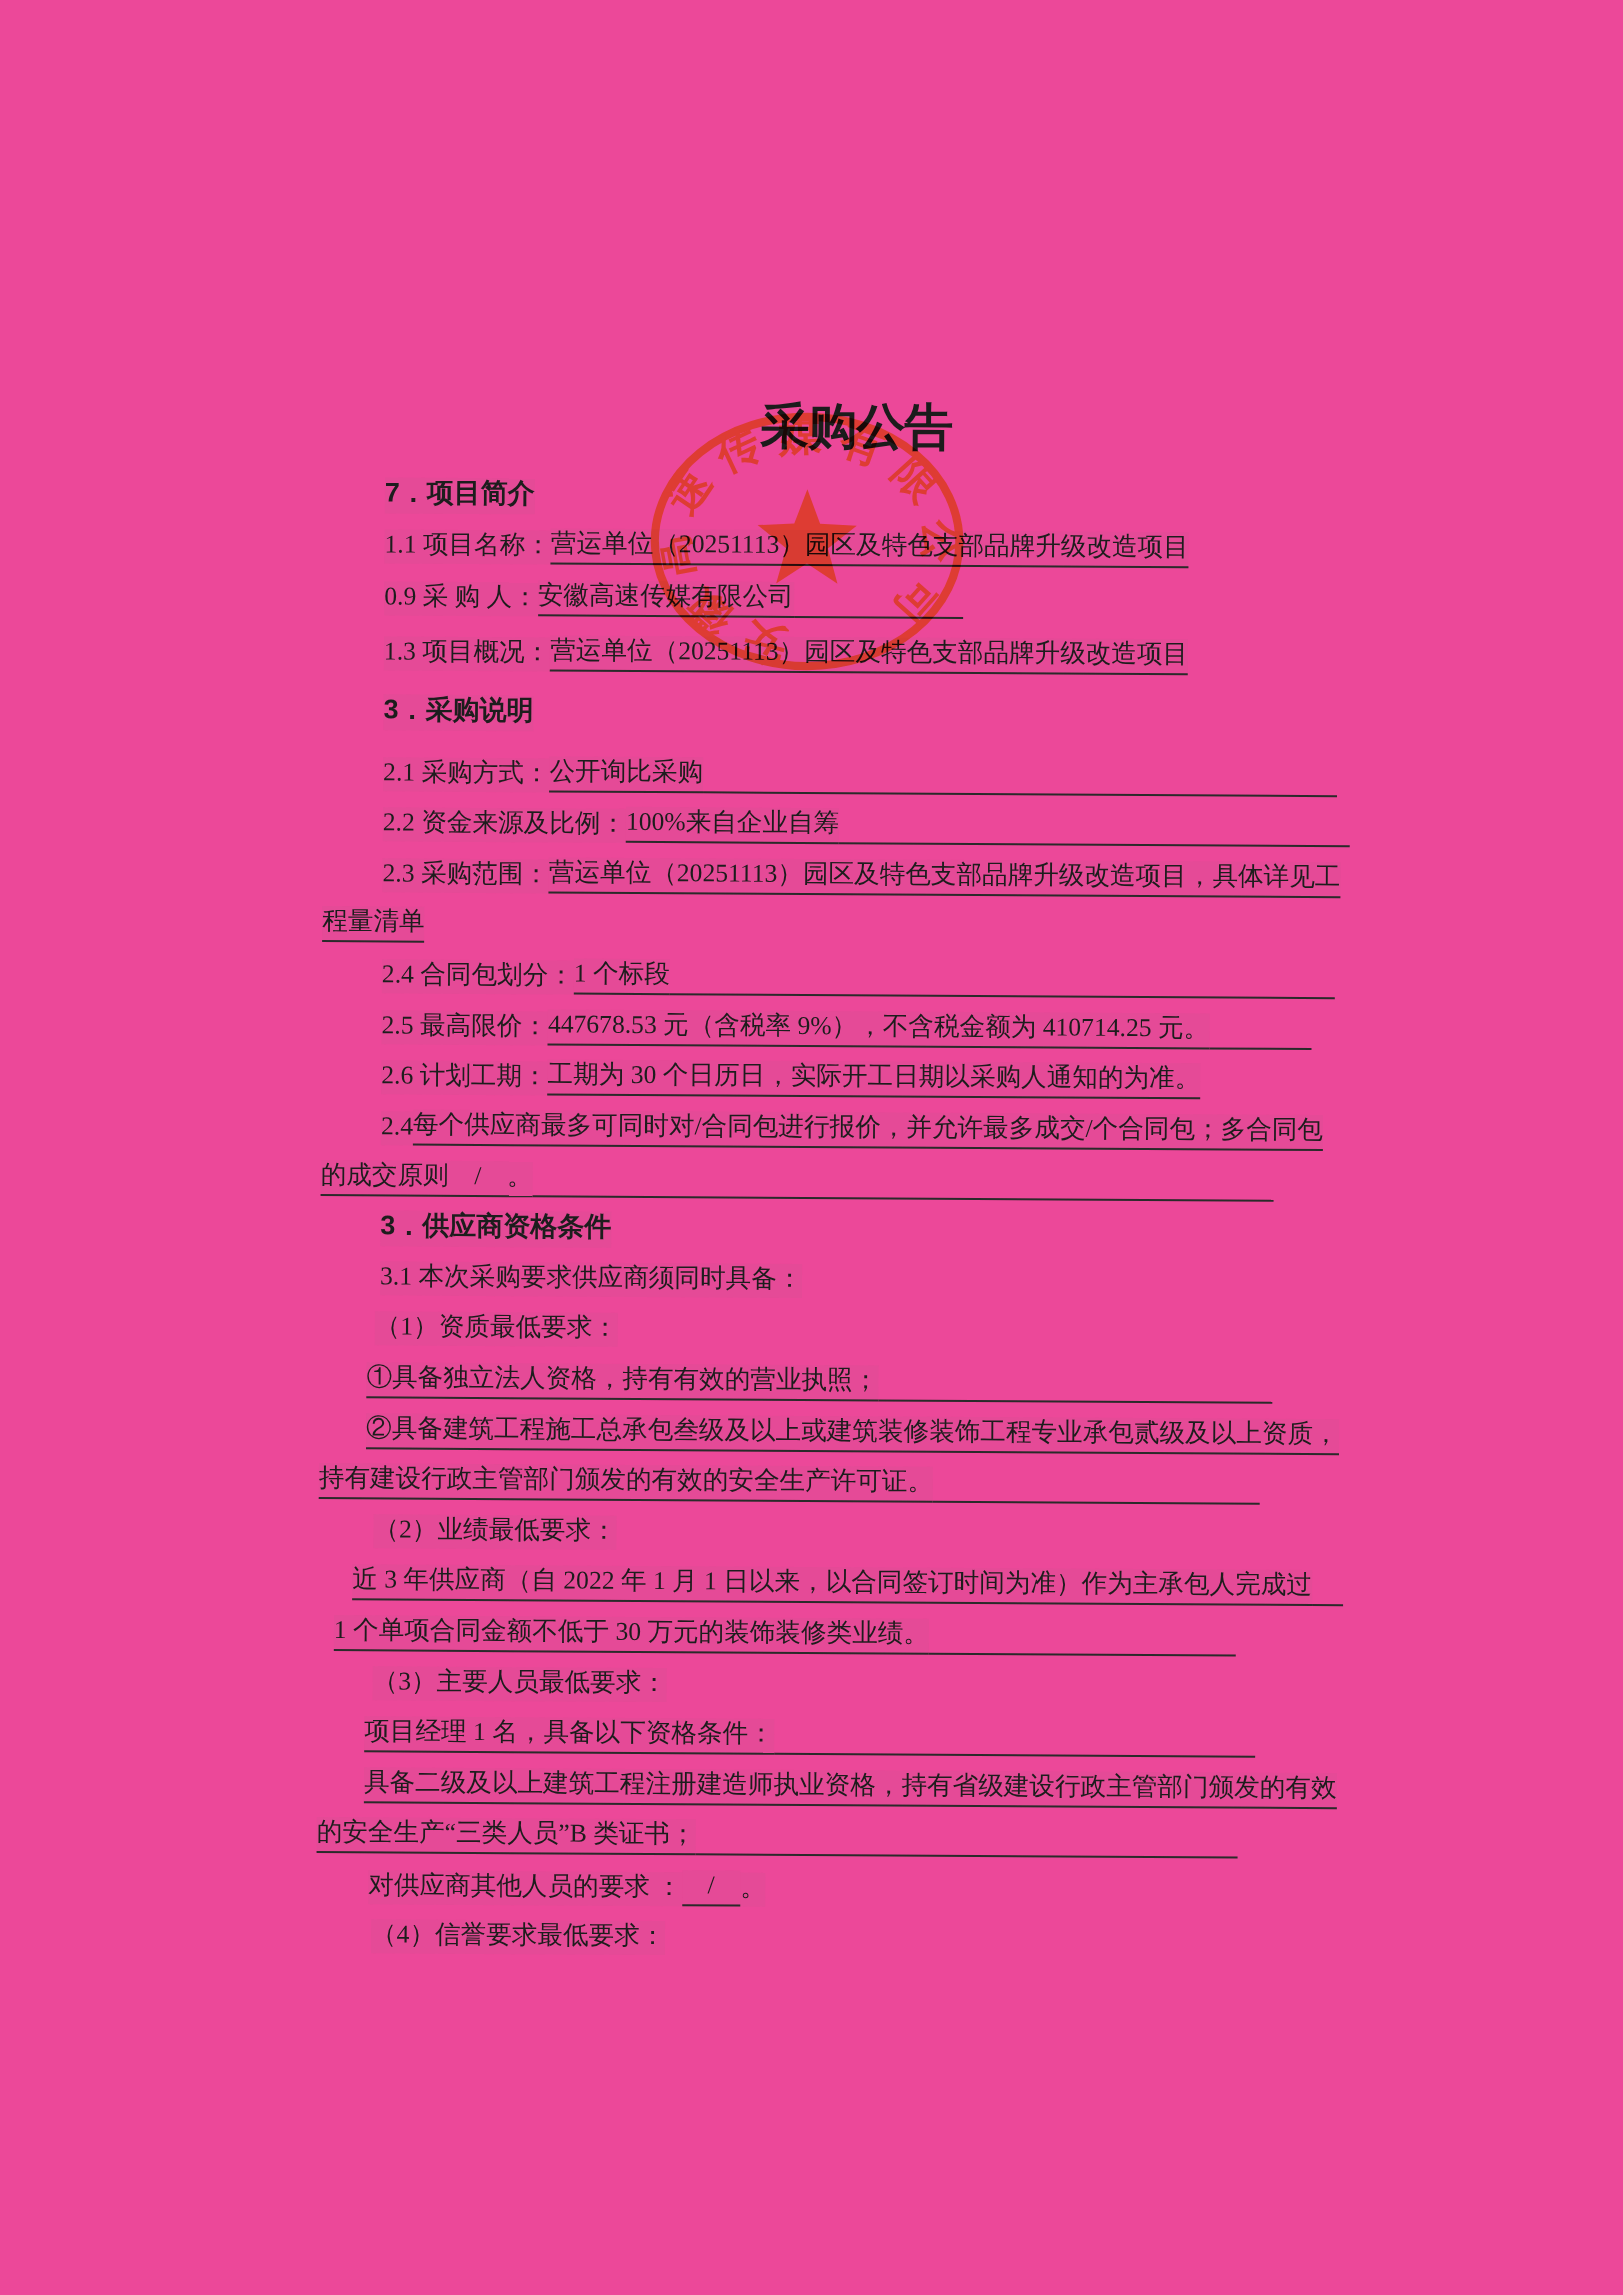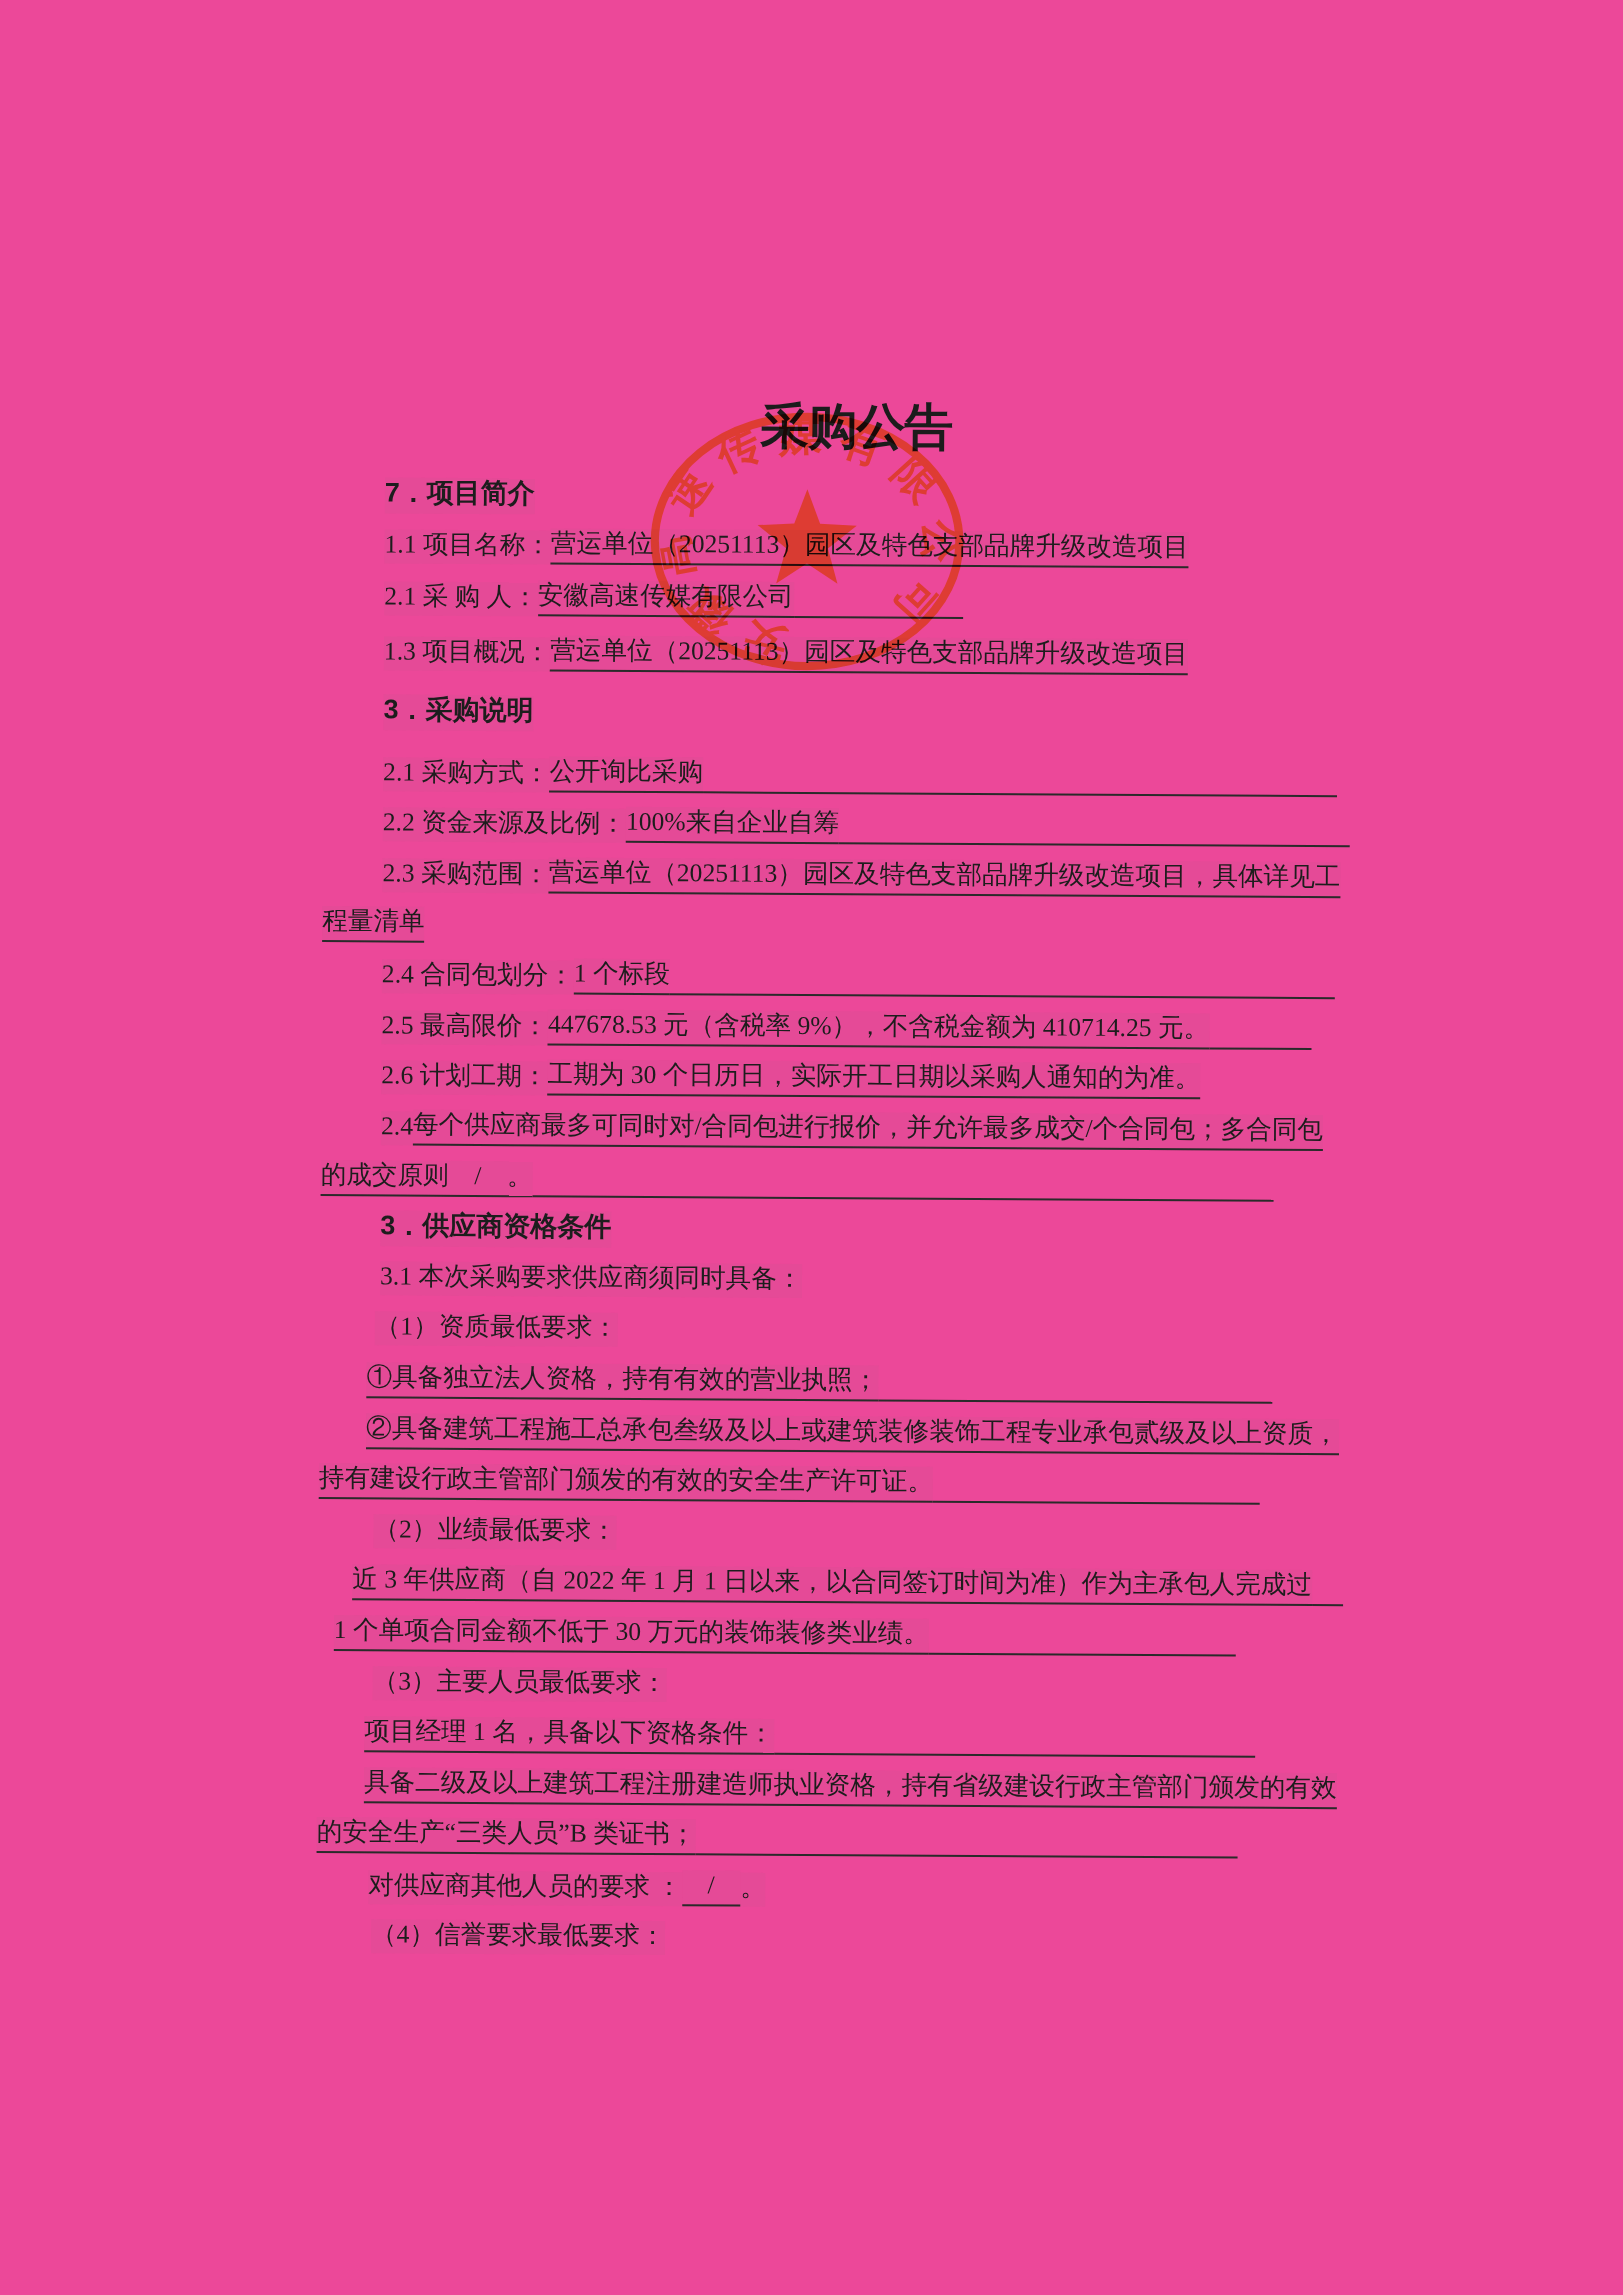--- a/index.html
+++ b/index.html
@@ -70,21 +70,21 @@
 <body>
 
 <div class="page">
   <div class="content">
 
     <h1 class="title">采购公告</h1>
 
     <div id="lines">
         <div class="line heading" style="top: 477px; left: 381px; color: rgb(29, 29, 29);"><span class="t">7．项目简介</span></div>
         <div class="line" style="top: 527px; left: 381px; color: rgb(29, 29, 29);"><span class="t">1.1 项目名称：</span><span class="t u">营运单位（20251113）园区及特色支部品牌升级改造项目</span></div>
-        <div class="line" style="top: 579px; left: 381px; color: rgb(29, 29, 29);"><span class="t">2.1 采 购 人：</span><span class="t u">安徽高速传媒有限公司</span><span class="u blank" style="width: 169px;"></span></div>
+        <div class="line" style="top: 579px; left: 381px; color: rgb(29, 29, 29);"><span class="t">0.9 采 购 人：</span><span class="t u">安徽高速传媒有限公司</span><span class="u blank" style="width: 169px;"></span></div>
         <div class="line" style="top: 634px; left: 381px; color: rgb(29, 29, 29);"><span class="t">1.3 项目概况：</span><span class="t u">营运单位（20251113）园区及特色支部品牌升级改造项目</span></div>
         <div class="line heading" style="top: 694px; left: 381px; color: rgb(29, 29, 29);"><span class="t">3．采购说明</span></div>
         <div class="line" style="top: 755px; left: 381px; color: rgb(29, 29, 29);"><span class="t">2.1 采购方式：</span><span class="t u">公开询比采购</span><span class="u blank" style="width: 634px;"></span></div>
         <div class="line" style="top: 805px; left: 381px; color: rgb(29, 29, 29);"><span class="t">2.2 资金来源及比例：</span><span class="t u">100%来自企业自筹</span><span class="u blank" style="width: 511px;"></span></div>
         <div class="line" style="top: 856px; left: 381px; color: rgb(29, 29, 29);"><span class="t">2.3 采购范围：</span><span class="t u">营运单位（20251113）园区及特色支部品牌升级改造项目，具体详见工</span></div>
         <div class="line" style="top: 906px; left: 321px; color: rgb(29, 29, 29);"><span class="t u">程量清单</span></div>
         <div class="line" style="top: 957px; left: 381px; color: rgb(29, 29, 29);"><span class="t">2.4 合同包划分：</span><span class="t u">1 个标段</span><span class="u blank" style="width: 665px;"></span></div>
         <div class="line" style="top: 1008px; left: 381px; color: rgb(29, 29, 29);"><span class="t">2.5 最高限价：</span><span class="t u">447678.53 元（含税率 9%），不含税金额为 410714.25 元。</span><span class="u blank" style="width: 102px;"></span></div>
         <div class="line" style="top: 1058px; left: 381px; color: rgb(29, 29, 29);"><span class="t">2.6 计划工期：</span><span class="t u">工期为 30 个日历日，实际开工日期以采购人通知的为准。</span></div>
         <div class="line" style="top: 1109px; left: 381px; color: rgb(29, 29, 29);"><span class="t">2.4 </span><span class="t u">每个供应商最多可同时对/合同包进行报价，并允许最多成交/个合同包；多合同包</span></div>

